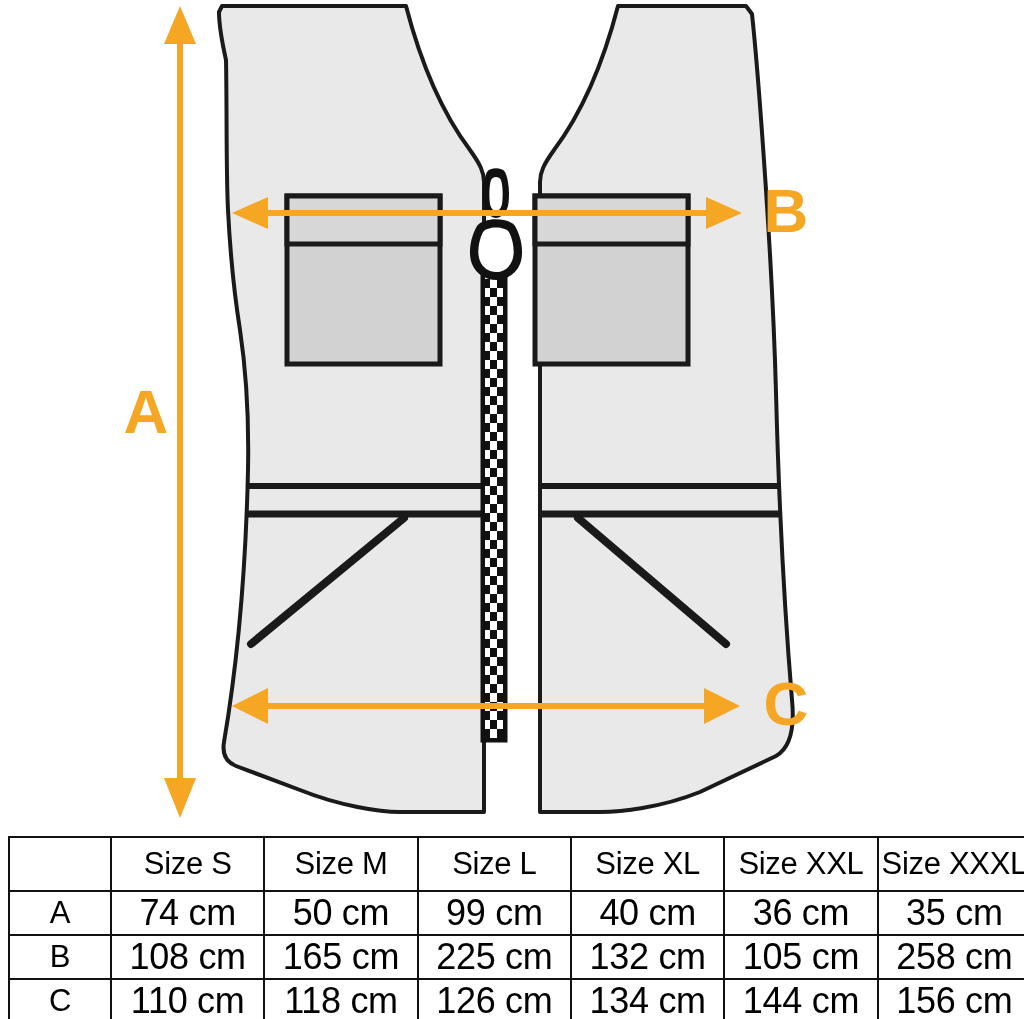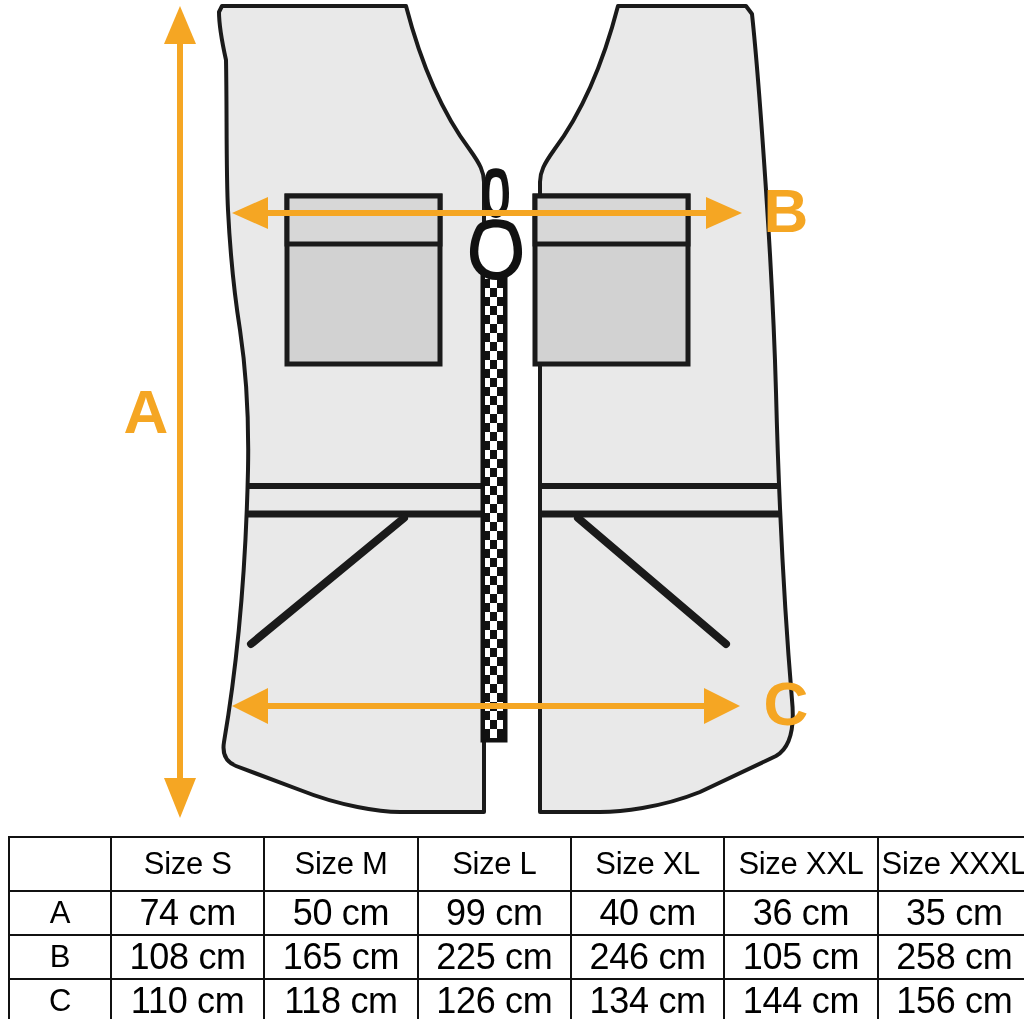--- a/index.html
+++ b/index.html
@@ -274,21 +274,21 @@
           <td>99 cm</td>
           <td>40 cm</td>
           <td>36 cm</td>
           <td>35 cm</td>
         </tr>
         <tr>
           <td class="row-label">B</td>
           <td>108 cm</td>
           <td>165 cm</td>
           <td>225 cm</td>
-          <td>246 cm</td>
+          <td>132 cm</td>
           <td>105 cm</td>
           <td>258 cm</td>
         </tr>
         <tr>
           <td class="row-label">C</td>
           <td>110 cm</td>
           <td>118 cm</td>
           <td>126 cm</td>
           <td>134 cm</td>
           <td>144 cm</td>

